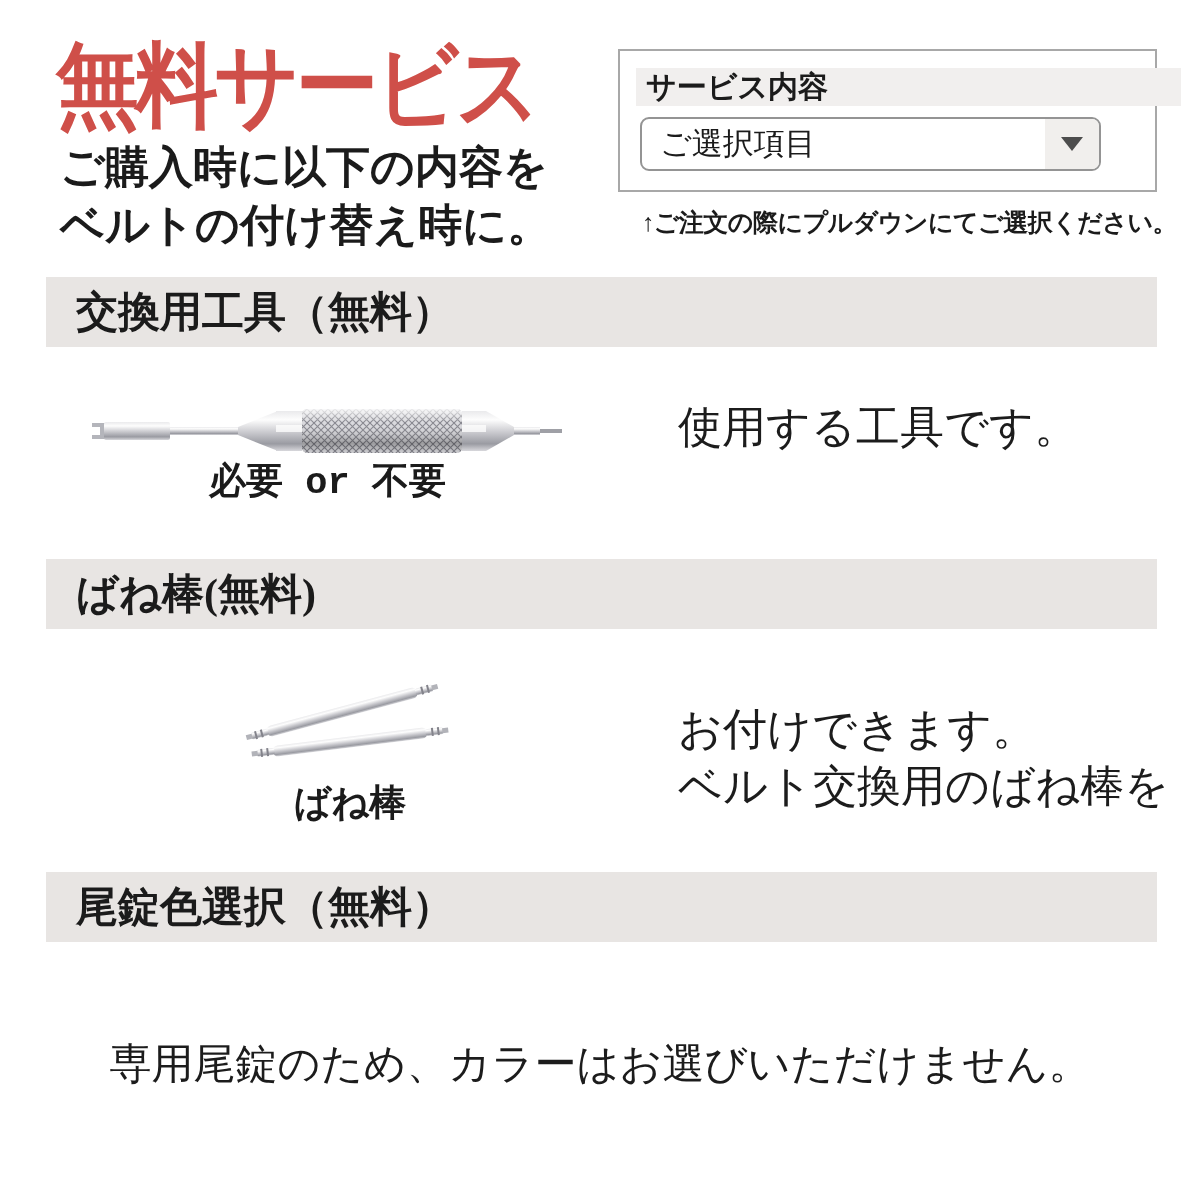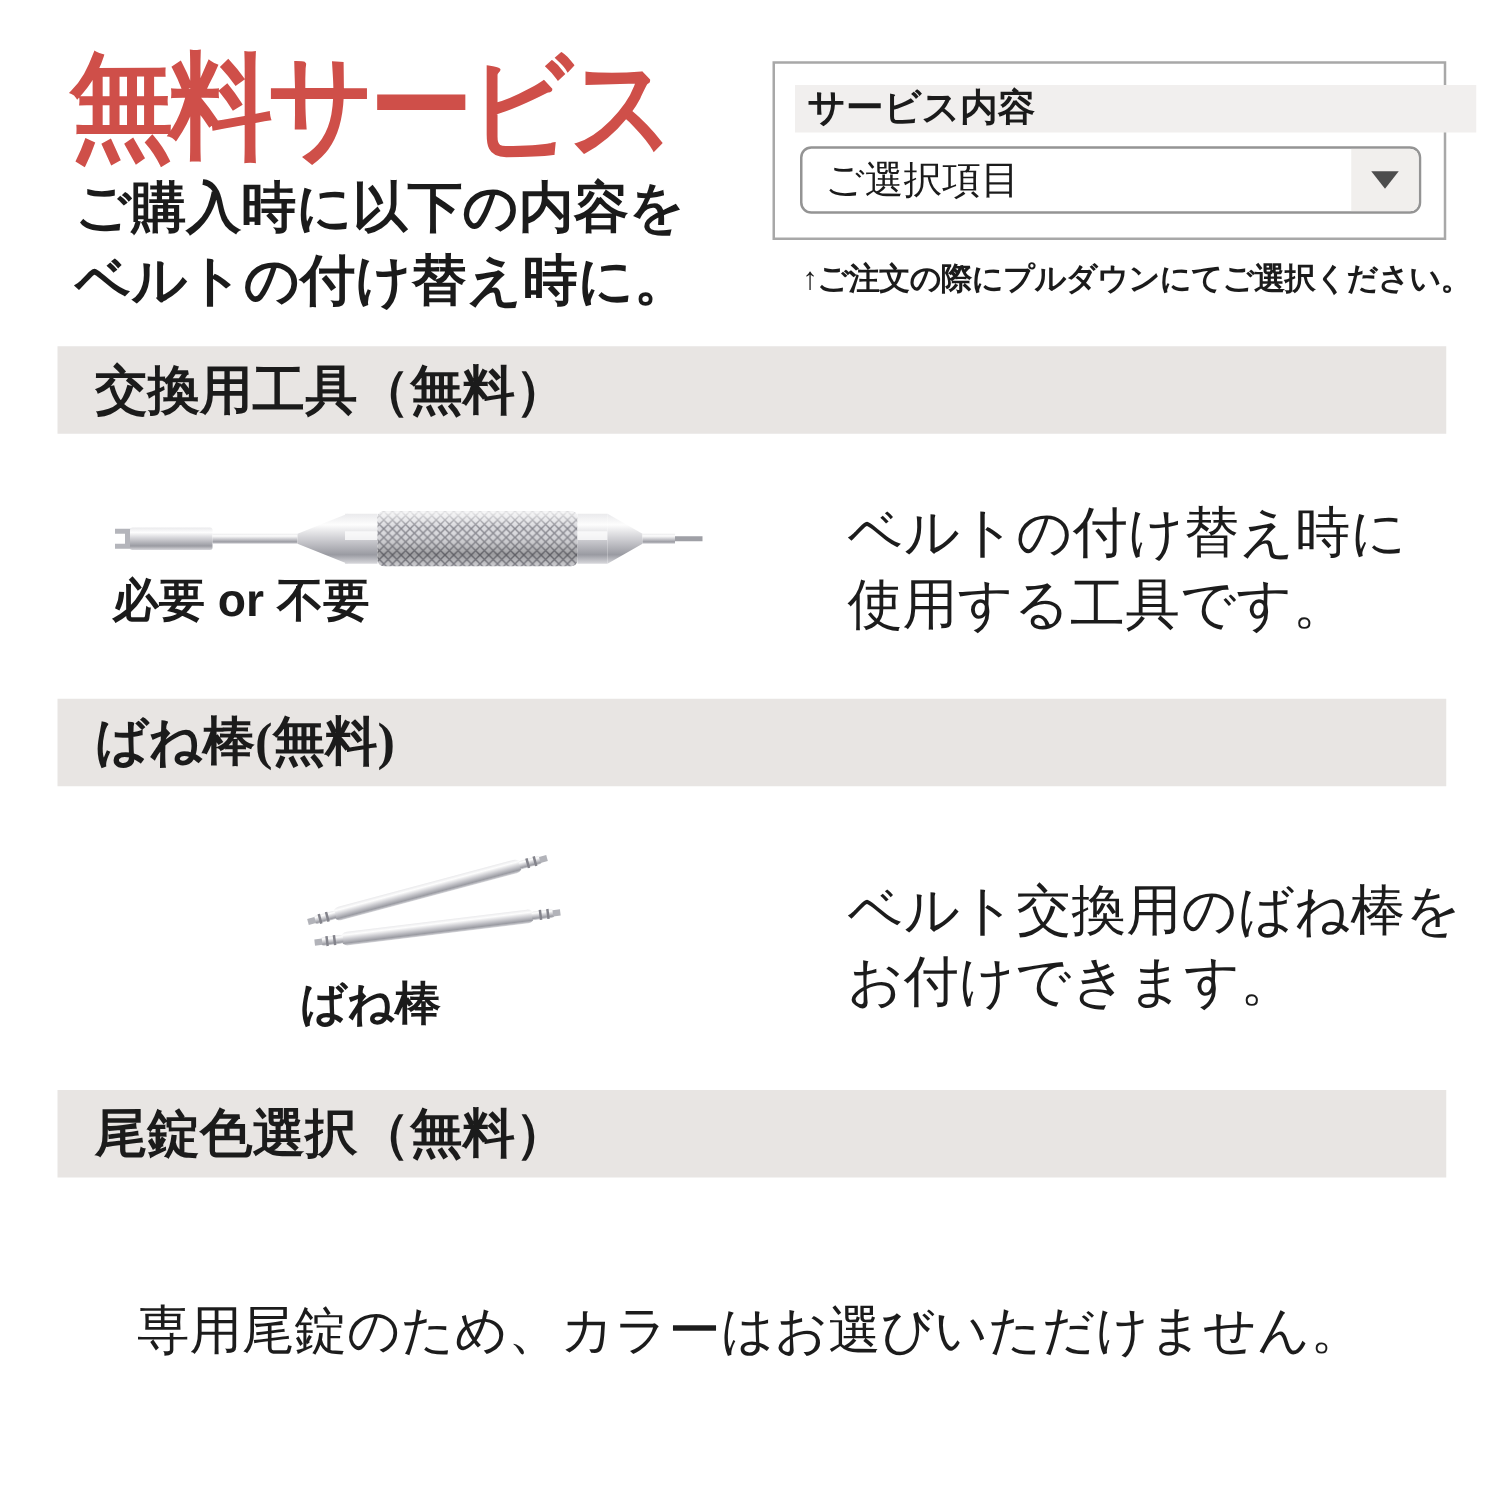--- a/index.html
+++ b/index.html
@@ -21,21 +21,21 @@
   .service-box{
     position:absolute;left:618px;top:49px;width:539px;height:143px;
     border:2px solid #a8a8a8;background:#fff;box-sizing:border-box;
   }
   .service-label{
     position:absolute;left:16px;top:17px;width:545px;height:38px;
     background:#f1efee;font-size:30px;font-weight:800;line-height:38px;
     padding-left:10px;box-sizing:border-box;white-space:nowrap;
   }
   .service-select{
-    position:absolute;left:20px;top:66px;width:497px;height:54px;
+    position:absolute;left:20px;top:66px;width:461px;height:54px;
     border:2px solid #949494;border-radius:9px;background:#ffffff;
     box-sizing:border-box;overflow:hidden;cursor:pointer;
   }
   .select-value{
     position:absolute;left:18px;top:0;height:50px;line-height:50px;
     font-size:31px;color:#1b1b1b;white-space:nowrap;
   }
   .select-arrow-zone{
     position:absolute;right:0;top:0;width:54px;height:50px;background:#f1efed;
     display:flex;align-items:center;justify-content:center;
@@ -55,21 +55,21 @@
     box-sizing:border-box;white-space:nowrap;
   }
   #bar-tool{top:277px;}
   #bar-springbar{top:559px;font-family:Liberation Serif, serif;}
   #bar-buckle{top:872px;}
   
   .img-wrap{position:absolute;}
   #tool-img{left:90px;top:402px;width:475px;height:58px;}
   #springbar-img{left:240px;top:672px;width:220px;height:100px;}
   .img-caption{
-    position:absolute;font-size:37px;font-weight:800;white-space:nowrap;
+    position:absolute;font-size:37px;font-weight:800;text-align:center;white-space:nowrap;font-family:Liberation Mono, monospace;
   }
   #tool-caption{left:90px;top:456px;width:475px;}
   #springbar-caption{left:240px;top:778px;width:220px;}
   .desc{
     position:absolute;left:678px;font-size:44px;font-weight:400;line-height:57px;
     color:#1c1c1c;white-space:nowrap;
   }
   #tool-desc{top:398px;}
   #springbar-desc{top:700px;}
   .desc span{display:block;}
@@ -133,21 +133,20 @@
       <rect x="212" y="7" width="160" height="44" rx="5" fill="url(#shade)"></rect>
       <rect x="372" y="9" width="24" height="40" fill="url(#metal)"></rect>
       <rect x="372" y="23" width="24" height="7" fill="#ffffff" opacity="0.75"></rect>
       <polygon points="396,9 424,25 424,33 396,49" fill="url(#metal)"></polygon>
       <rect x="424" y="25" width="26" height="8" fill="url(#metal)"></rect>
       <rect x="450" y="27" width="22" height="4" fill="#9fa0a6"></rect>
     </svg>
   </div>
   <div class="img-caption" id="tool-caption">必要 or 不要</div>
   <div class="desc" id="tool-desc">
-    <span>ベルトの付け替え時に</span>
     <span>使用する工具です。</span>
   </div>
 
   <div class="section-bar" id="bar-springbar">ばね棒(無料)</div>
 
   <div class="img-wrap" id="springbar-img">
     <svg width="220" height="100" viewBox="0 0 220 100" xmlns="http://www.w3.org/2000/svg">
       <defs>
         <g id="sbar">
           <rect x="-78" y="-5.5" width="156" height="11" rx="5.5" fill="url(#metal)"></rect>
@@ -160,20 +159,20 @@
           <rect x="82" y="-4" width="2" height="8" fill="#83838b"></rect>
           <rect x="88" y="-4" width="2" height="8" fill="#83838b"></rect>
         </g>
       </defs>
       <use href="#sbar" transform="translate(102,40) rotate(-15)"></use>
       <use href="#sbar" transform="translate(110,70) rotate(-7)"></use>
     </svg>
   </div>
   <div class="img-caption" id="springbar-caption">ばね棒</div>
   <div class="desc" id="springbar-desc">
+    <span>お付けできます。</span>
     <span>ベルト交換用のばね棒を</span>
-    <span>お付けできます。</span>
   </div>
 
   <div class="section-bar" id="bar-buckle">尾錠色選択（無料）</div>
   <div class="buckle-note">専用尾錠のため、カラーはお選びいただけません。</div>
 
 </div>
 
 </body></html>

